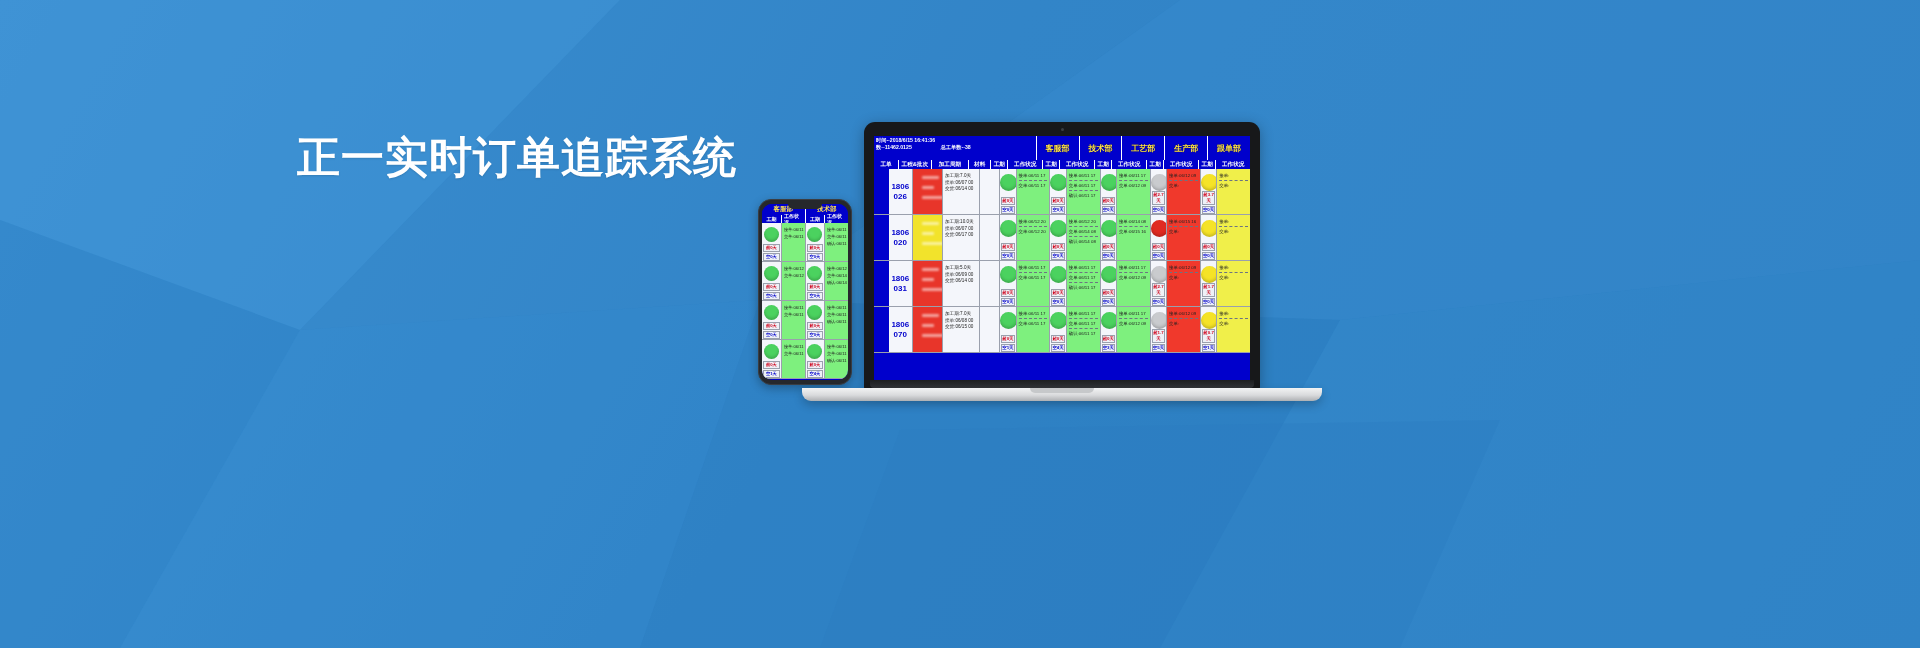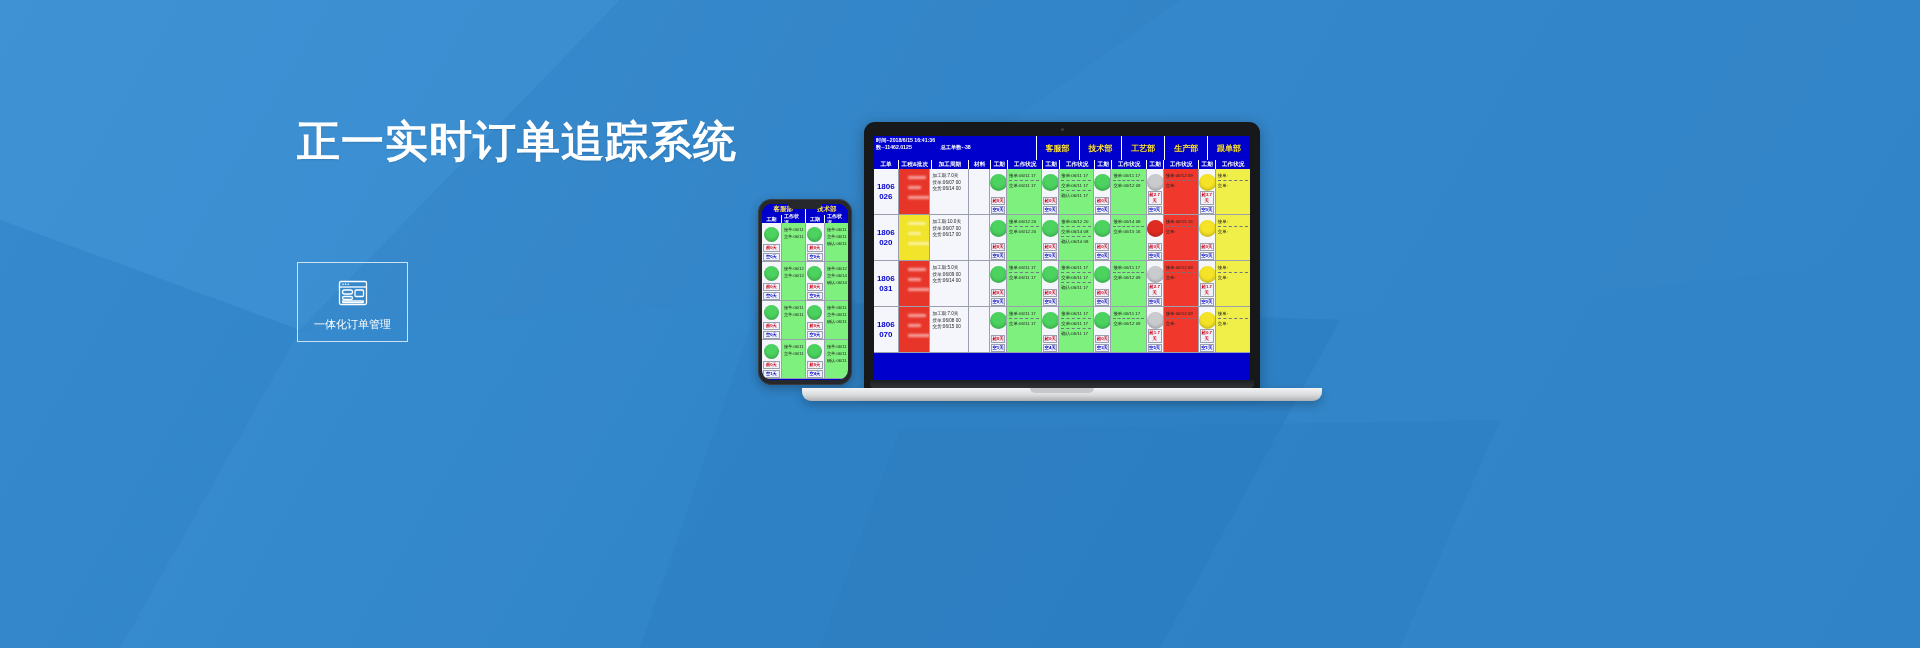--- a/index.html
+++ b/index.html
@@ -9,21 +9,21 @@
     font-family: "Liberation Sans", "DejaVu Sans", sans-serif;
     background:#3a8ed0;
     position:relative;
   }
 
   
   #bg { position:absolute; inset:0; overflow:hidden; background:linear-gradient(120deg,#3e92d4 0%,#2f82c6 45%,#2a7cc0 100%); }
   #bg svg { position:absolute; inset:0; width:1920px; height:648px; display:block; }
 
   
-  #copy { position:absolute; left:297px; top:116px; width:420px; }
+  #copy { position:absolute; left:297px; top:132px; width:420px; }
   .headline {
     color:#ffffff;
     font-size:43px;
     line-height:51px;
     font-weight:bold;
     letter-spacing:1px;
     text-shadow:0 1px 2px rgba(0,0,0,.12);
     white-space:nowrap;
   }
 
@@ -83,21 +83,21 @@
     border-left:1px solid #ffffff; color:#ffffff; font-weight:bold;
     font-size:5.6px; display:flex; align-items:center; justify-content:center;
     white-space:nowrap;
   }
   .subhead div:first-child { border-left:none; }
 
   .brow { display:flex; height:46px; border-bottom:1px solid #9aa0ad; }
   .cell { border-left:1px solid #9aa0ad; position:relative; overflow:hidden; background:#f4f6fb; }
   .cell:first-child { border-left:none; }
   .c-wo { width:9%; display:flex; flex-direction:column; align-items:center; justify-content:center;
-          color:#0000cc; font-weight:bold; font-size:8px; line-height:10px; }
+          color:#0000cc; font-weight:bold; font-size:8px; line-height:10px;margin-left:15px; }
   .c-prj { width:12%; }
   .c-cyc { width:14%; padding:4px 2px; color:#222; font-size:4.6px; line-height:6.6px; }
   .c-mat { width:8%; }
   .c-gq  { width:6.4%; display:flex; flex-direction:column; align-items:center; }
   .c-st  { width:12.8%; padding:3px 2px; }
 
   .blur-bar { position:absolute; inset:0; filter:blur(1.1px); }
   .blur-bar i { display:block; height:3px; margin:7px 9px; background:rgba(255,255,255,.55); border-radius:1px; }
 
   .dot { width:17px; height:17px; border-radius:50%; margin:5px auto 0; display:block;
@@ -158,36 +158,20 @@
     <polygon points="900,430 1500,420 1400,648 820,648" fill="#2b7cc0" opacity=".35"></polygon>
   </svg>
 </div>
 
 <div id="copy">
   <div class="headline">正一实时订单追踪系统</div>
 </div>
 
 <div id="features">
 
-  <div class="feature">
-    <span class="ficon">
-      <svg width="30" height="26" viewBox="0 0 30 26" fill="none" stroke="#ffffff" stroke-width="1.3">
-        <rect x="1.5" y="1.5" width="27" height="23" rx="1.5"></rect>
-        <line x1="1.5" y1="7" x2="28.5" y2="7"></line>
-        <circle cx="5" cy="4.3" r="0.8" fill="#fff" stroke="none"></circle>
-        <circle cx="7.6" cy="4.3" r="0.8" fill="#fff" stroke="none"></circle>
-        <circle cx="10.2" cy="4.3" r="0.8" fill="#fff" stroke="none"></circle>
-        <rect x="4.5" y="10" width="10" height="4" rx="2"></rect>
-        <rect x="17" y="10" width="8.5" height="6.5" rx="1.2"></rect>
-        <rect x="4.5" y="16.5" width="10" height="3" rx="1.5"></rect>
-        <rect x="4.5" y="21" width="21" height="1.6" rx="0.8"></rect>
-      </svg>
-    </span>
-    <span class="flabel">一体化订单管理</span>
-  </div>
 
 
 
 </div>
 
 <div id="phone">
   <div id="pbody">
     <div id="pnotch"></div>
     <div id="pscreen">
       <div class="pdept">

